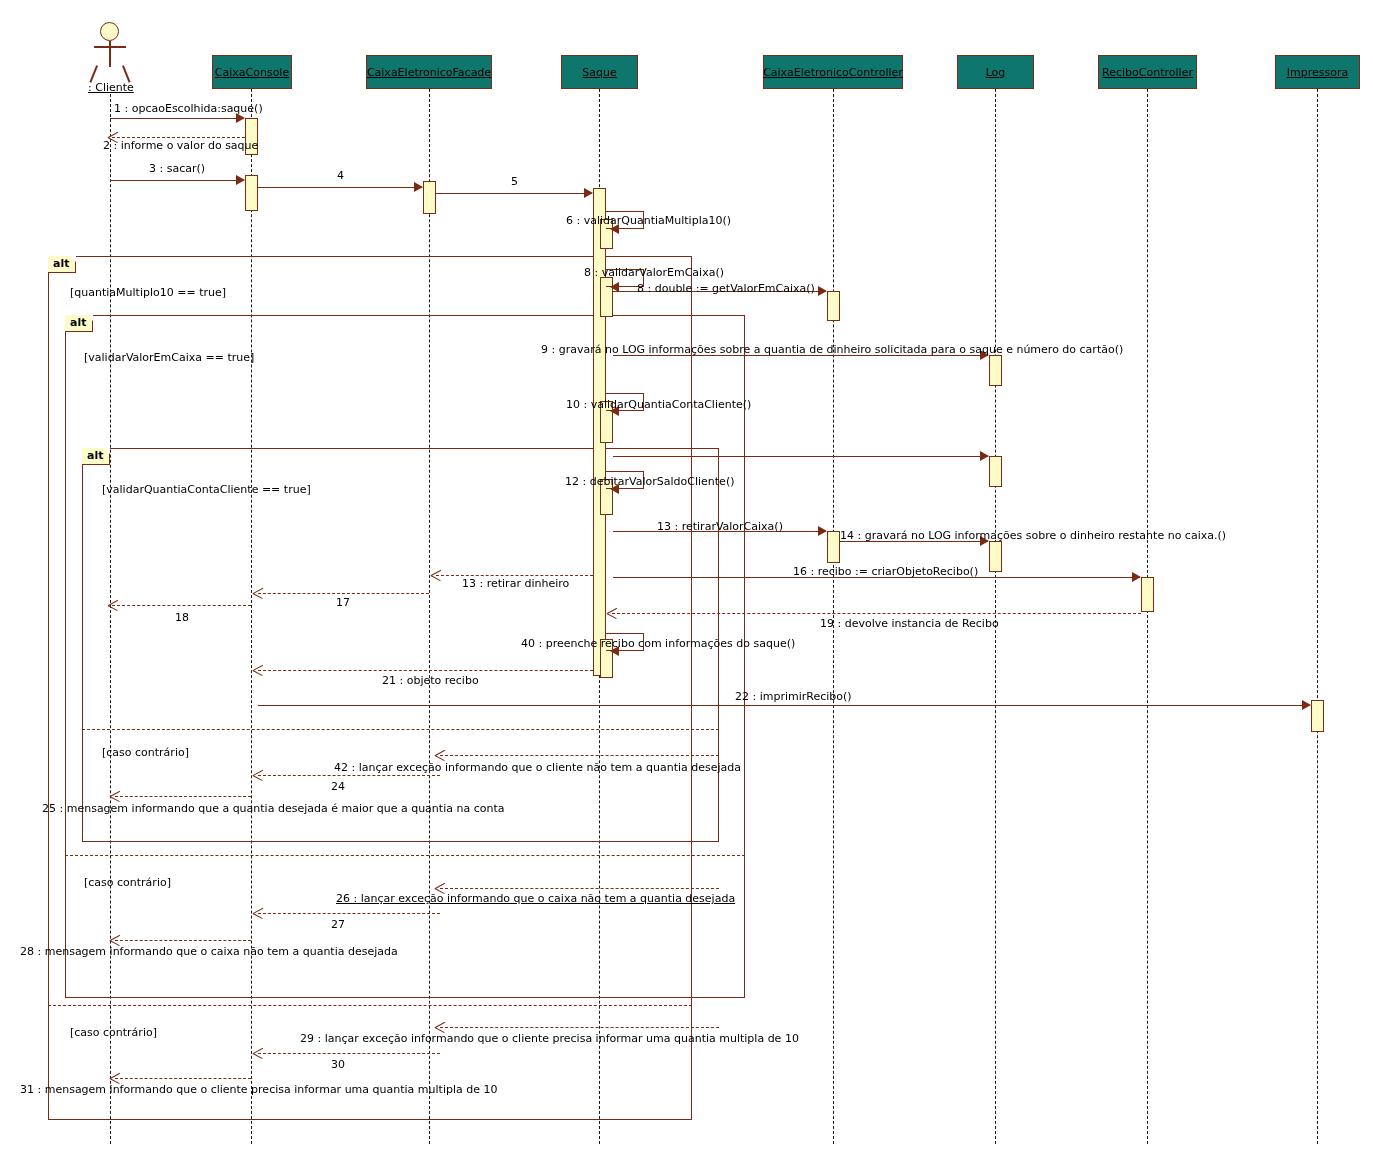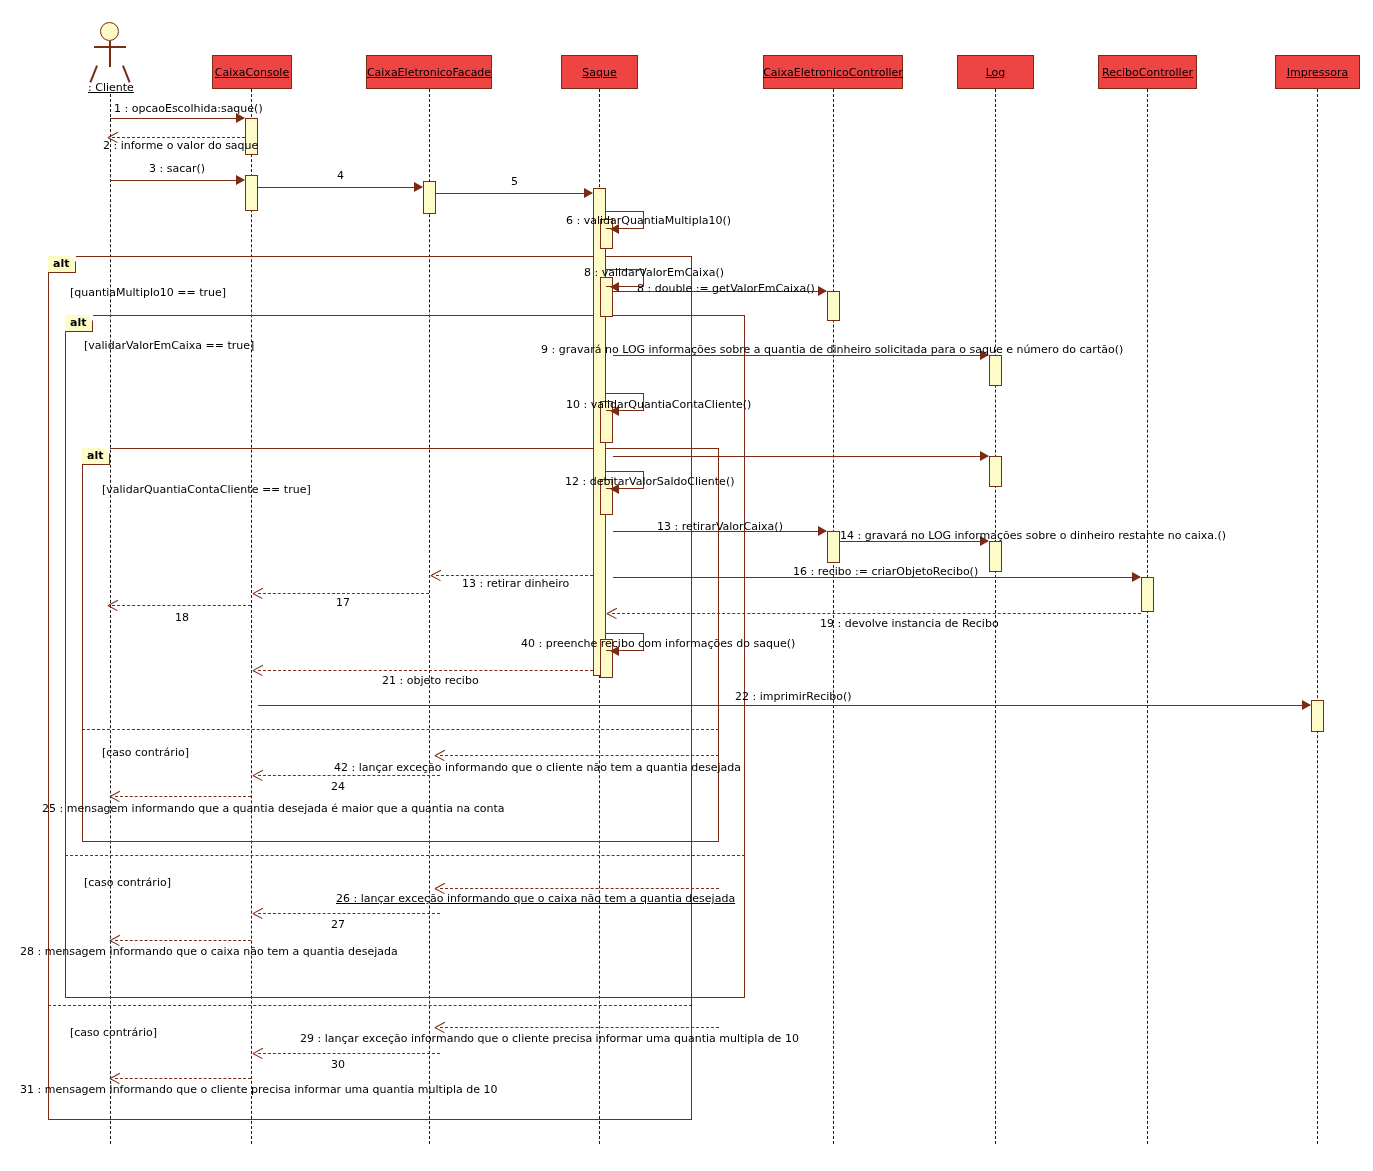--- a/index.html
+++ b/index.html
@@ -2,21 +2,21 @@
 <html><head>
 <meta charset="utf-8">
 <style>
   html,body{margin:0;padding:0;background:#ffffff;}
   body{font-family:"DejaVu Sans","Liberation Sans",sans-serif;}
   #canvas{position:relative;width:1373px;height:1171px;background:#fff;overflow:hidden;}
 
   
   .lifeline-box{
     position:absolute;
-    background:#ef4444;
+    background:#0f766e;
     border:1.5px solid #7a2b14;
     box-sizing:border-box;
     display:flex;align-items:center;justify-content:center;
     font-size:11px;color:#000;
     padding:2px 6px;
     white-space:nowrap;
   }
   .lifeline-box span{ text-decoration:underline; }
 
   
@@ -142,21 +142,21 @@
   <div class="lifeline" style="left:1317px;top:89px;height:1055px;"></div>
 
   <div class="frame" style="left:48px;top:256px;width:644px;height:864px;"></div>
   <div class="frame-tag" style="left:48px;top:256px;">alt</div>
   <div class="guard" style="left:70px;top:286px;">[quantiaMultiplo10 == true]</div>
   <div class="divider" style="left:48px;top:1005px;width:644px;"></div>
   <div class="guard" style="left:70px;top:1026px;">[caso contrário]</div>
 
   <div class="frame" style="left:65px;top:315px;width:680px;height:683px;"></div>
   <div class="frame-tag" style="left:65px;top:315px;">alt</div>
-  <div class="guard" style="left:84px;top:339px;">[validarValorEmCaixa == true]</div>
+  <div class="guard" style="left:84px;top:351px;">[validarValorEmCaixa == true]</div>
   <div class="divider" style="left:65px;top:855px;width:680px;"></div>
   <div class="guard" style="left:84px;top:876px;">[caso contrário]</div>
 
   <div class="frame" style="left:82px;top:448px;width:637px;height:394px;"></div>
   <div class="frame-tag" style="left:82px;top:448px;">alt</div>
   <div class="guard" style="left:102px;top:483px;">[validarQuantiaContaCliente == true]</div>
   <div class="divider" style="left:82px;top:729px;width:637px;"></div>
   <div class="guard" style="left:102px;top:746px;">[caso contrário]</div>
 
   <div class="activation" style="left:245px;top:118px;height:37px;"></div>

